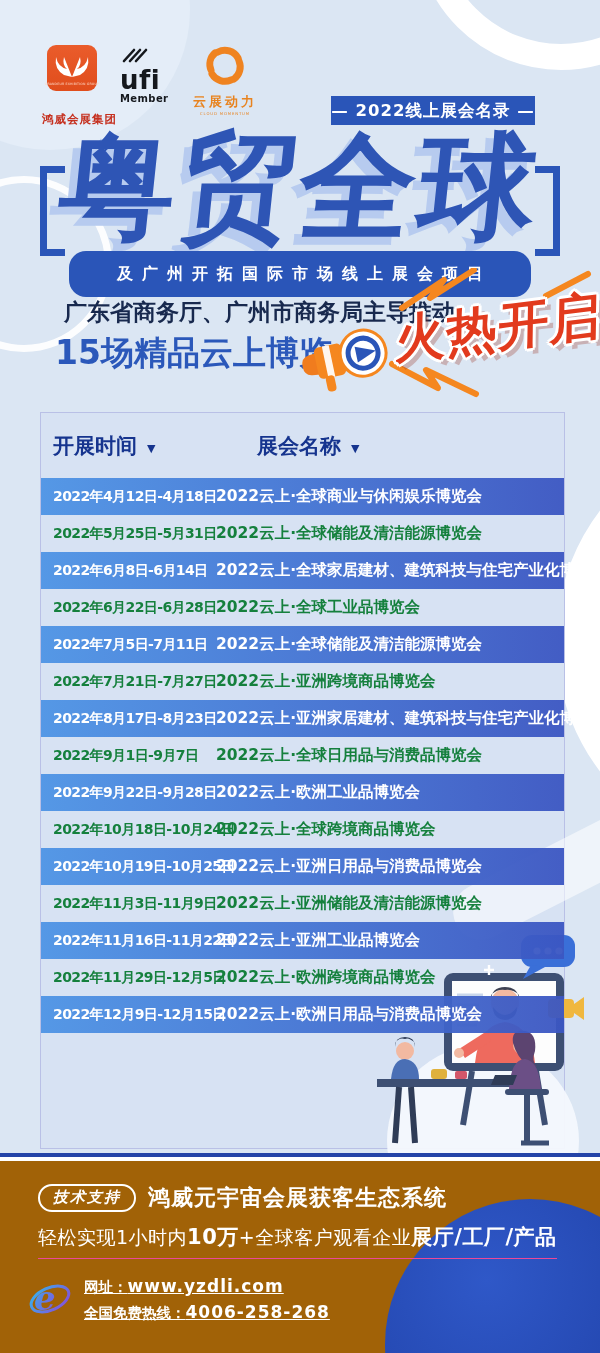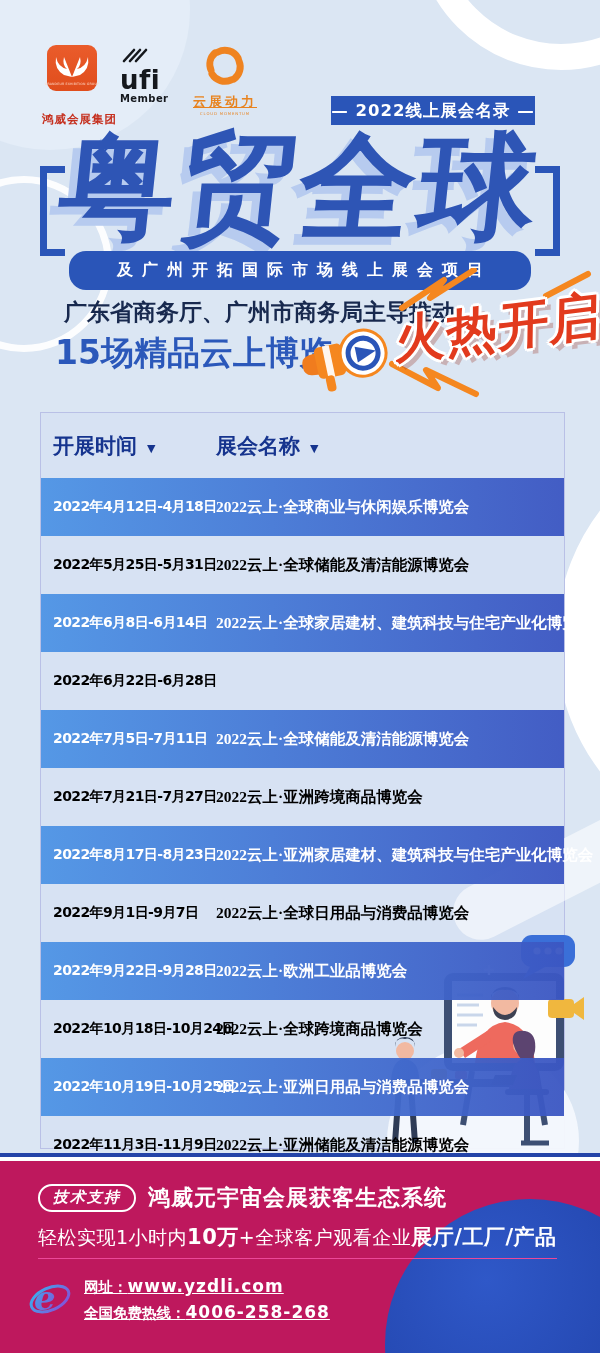--- a/index.html
+++ b/index.html
@@ -17,37 +17,37 @@
   
   .logos { position:absolute; left:42px; top:45px; display:flex; gap:18px; align-items:flex-start; z-index:2; }
   .logo1 { width:60px; text-align:center; }
   .logo1-box { width:50px; height:46px; margin:0 auto; background:linear-gradient(180deg,#ea5c2b,#e04d1c); border-radius:9px; display:flex; flex-direction:column; align-items:center; justify-content:center; }
   .logo1-cap { font-size:4px; color:#fdd9c8; letter-spacing:.2px; white-space:nowrap; transform:scale(.8); }
   .logo1-name { margin-top:21px; font-size:11.5px; font-weight:900; color:#c5301f; letter-spacing:1px; white-space:nowrap; }
   .logo2 { width:48px; text-align:left; padding-top:2px; }
   .logo2 .ufi { font-size:26px; font-weight:900; color:#15181d; line-height:1; letter-spacing:0.5px; }
   .logo2 .member { font-size:10px; font-weight:900; color:#15181d; letter-spacing:.4px; }
   .logo3 { width:78px; text-align:center; }
-  .logo3-name { margin-top:2px; font-size:13px; font-weight:900; color:#e8831f; letter-spacing:3px; white-space:nowrap;text-decoration:underline; }
+  .logo3-name { margin-top:2px; font-size:13px; font-weight:900; color:#e8831f; letter-spacing:3px; white-space:nowrap; }
   .logo3-cap { font-size:4.5px; color:#e8831f; letter-spacing:1px; transform:scale(.85); }
 
   
   .tagline { position:absolute; left:331px; top:96px; width:204px; height:29px; background:#2a55b8; color:#fff;
              font-size:16.5px; font-weight:700; display:flex; align-items:center; justify-content:center; letter-spacing:1px; z-index:2;text-align:right; }
 
   
   .main-title { position:absolute; left:0; width:600px; top:112px; text-align:center; font-size:116px; line-height:1.3;
                 font-weight:900; color:#2e55b5; letter-spacing:4px; transform:skewX(-6deg);
                 text-shadow:-8px 8px 0 #b7cbef; z-index:2; white-space:nowrap; }
   .bracket { position:absolute; top:166px; width:25px; height:90px; border:7px solid #2a55b8; z-index:1; }
   .bracket-l { left:40px; border-right:none; }
   .bracket-r { left:535px; border-left:none; }
 
   
-  .subtitle { position:absolute; left:69px; top:251px; width:462px; height:39px; background:#2a55b8; border-radius:17px;
+  .subtitle { position:absolute; left:69px; top:251px; width:462px; height:46px; background:#2a55b8; border-radius:17px;
               color:#fff; font-size:16px; font-weight:700; letter-spacing:9px; text-indent:9px;
               display:flex; align-items:center; justify-content:center; z-index:2; white-space:nowrap; }
 
   
   .intro1 { position:absolute; left:55px; top:297px; font-size:23px; color:#18294e; z-index:2; white-space:nowrap; }
   .intro1 .strong { font-weight:900;margin-left:9px; }
   .intro1 .rest { font-weight:600; }
   .intro2 { position:absolute; left:55px; top:331px; font-size:33px; font-weight:900; color:#2b58ba; z-index:2; white-space:nowrap; }
 
   .megaphone { position:absolute; left:298px; top:315px; z-index:3; }
@@ -55,39 +55,39 @@
   .burst { position:absolute; left:394px; top:294px; z-index:3; font-size:51px; font-weight:900; color:#e23a1d;
            transform:rotate(-7deg) skewX(-8deg); letter-spacing:1px; white-space:nowrap;
            text-shadow:
              -2px -2px 0 #fff, 2px -2px 0 #fff, -2px 2px 0 #fff, 2px 2px 0 #fff,
              -3px 0 0 #fff, 3px 0 0 #fff, 0 -3px 0 #fff, 0 3px 0 #fff,
              6px 6px 0 rgba(150,40,20,.28); }
 
   
   .extable { position:absolute; left:40px; top:412px; width:525px; height:737px; background:#d7e2f3;
              border:1px solid #b9c0e6; z-index:2; overflow:visible; }
-  .thead { height:65px; display:flex; align-items:center; color:#16348e; font-weight:900; font-size:21px; position:relative; z-index:3; }
+  .thead { height:65px; display:flex; align-items:center; color:#16348e; font-weight:900; font-size:21px; position:relative; z-index:3;gap:41px; }
   .th1 { width:175px; padding-left:12px; display:flex; align-items:center; gap:10px; }
   .th2 { flex:1; display:flex; align-items:center; gap:10px; }
   .sort-ic { font-size:11px; color:#16348e; padding-top:6px; }
   .swoosh { position:absolute; left:400px; top:420px; width:280px; height:56px; border-radius:34px;
             background:rgba(255,255,255,.55); transform:rotate(-27deg); z-index:1; }
   .illu { position:absolute; left:330px; top:516px; width:230px; height:232px; z-index:1; }
   .rows { position:relative; }
-  .row { height:58px; display:flex; align-items:center; position:relative; z-index:2; }
+  .row { height:37px; display:flex; align-items:center; position:relative; z-index:2; }
   .row-blue { background:linear-gradient(90deg, rgba(78,148,229,.95), rgba(59,86,194,.95)); color:#fff; }
-  .row-light { color:#000000; }
+  .row-light { color:#15803d; }
   .c-date { width:175px; min-width:175px; padding-left:12px; font-size:14px; font-weight:900; letter-spacing:-.6px; white-space:nowrap; }
-  .c-name { flex:1; font-size:15.5px; font-weight:900; white-space:nowrap;font-family:Liberation Serif, serif; }
+  .c-name { flex:1; font-size:15.5px; font-weight:900; white-space:nowrap; }
 
   
   .footer { position:absolute; left:0; top:1153px; width:600px; z-index:5; }
   .sep1 { height:4px; background:#2444a8; }
   .sep2 { height:4px; background:#fff; }
-  .fbody { position:relative; height:192px; background:#be185d; overflow:hidden; }
+  .fbody { position:relative; height:192px; background:#a16207; overflow:hidden; }
   .fcircle { position:absolute; right:-75px; top:38px; width:290px; height:290px; border-radius:50%;
              background:radial-gradient(circle at 35% 28%, #2f58c8, #2143aa 70%); }
   .badge-row { position:absolute; left:38px; top:22px; display:flex; align-items:center; gap:12px; }
   .badge { border:2px solid #fff; border-radius:15px; padding:2px 13px 3px; color:#fff; font-style:italic;
            font-weight:900; font-size:15px; letter-spacing:2px; white-space:nowrap; }
   .sys-title { color:#fff; font-size:22px; font-weight:900; letter-spacing:1px; white-space:nowrap; }
   .benefit { position:absolute; left:38px; top:62px; color:#fff; font-size:19px; letter-spacing:.5px;
              padding-bottom:7px; border-bottom:1px solid #ec4899; white-space:nowrap; }
   .benefit .bold { font-weight:900; font-size:21px; }
   .contact { position:absolute; left:28px; top:112px; display:flex; gap:12px; align-items:center; }
@@ -252,20 +252,21 @@
       <div class="c-name">2022云上·全球储能及清洁能源博览会</div>
     </div>
 
     <div class="row row-blue">
       <div class="c-date">2022年6月8日-6月14日</div>
       <div class="c-name">2022云上·全球家居建材、建筑科技与住宅产业化博览会</div>
     </div>
 
     <div class="row row-light">
       <div class="c-date">2022年6月22日-6月28日</div>
+      <div class="c-name">2022云上·全球工业品博览会</div>
     </div>
 
     <div class="row row-blue">
       <div class="c-date">2022年7月5日-7月11日</div>
       <div class="c-name">2022云上·全球储能及清洁能源博览会</div>
     </div>
 
     <div class="row row-light">
       <div class="c-date">2022年7月21日-7月27日</div>
       <div class="c-name">2022云上·亚洲跨境商品博览会</div>

